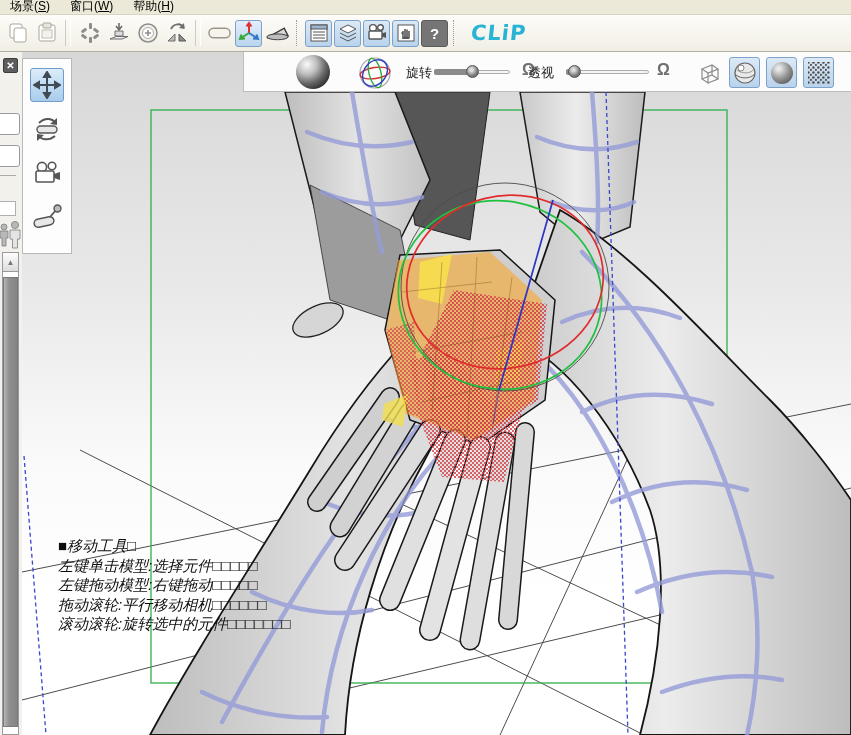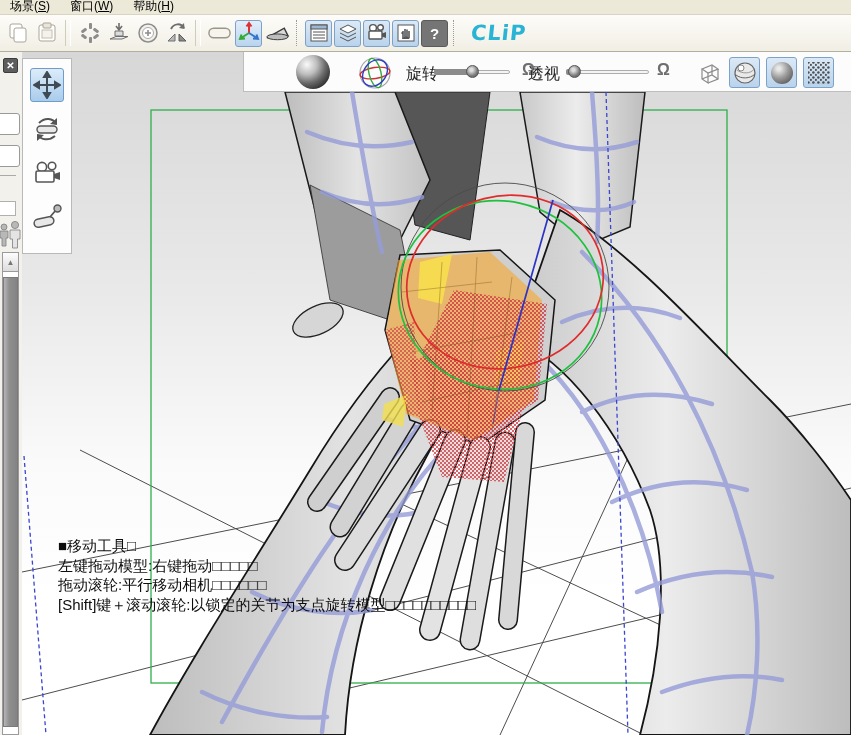--- a/index.html
+++ b/index.html
@@ -27,21 +27,21 @@
   .tsep { width:6px; height:26px; margin:0 4px; border-left:1px solid #cfccbe; border-right:1px solid #fff; }
   .tsep.dotted { border-left:1px dotted #9a9a9a; border-right:none; width:4px; }
   #clip-logo { font-size:21px; font-weight:800; color:#29b3d4; letter-spacing:1px;
     transform:skewX(-6deg); margin-left:10px; font-family:"DejaVu Sans", sans-serif; }
 
   
   #main { position:absolute; left:0; top:52px; width:851px; height:683px; }
 
   
   #viewport { position:absolute; left:22px; top:0; width:829px; height:683px;
-    background:linear-gradient(#d7d7d7 0%, #e9e9e9 35%, #fafafa 60%, #ffffff 80%); overflow:hidden; }
+    background:linear-gradient(#d7d7d7 0%, #e9e9e9 35%, #fafafa 60%, #ffffff 80%); overflow:hidden;font-style:italic; }
   #scene { position:absolute; left:0; top:0; }
 
   
   #help-overlay { position:absolute; left:36px; top:484px; color:#0d0d0d;
     font-size:15px; line-height:19.5px; white-space:nowrap; font-weight:500; }
 
   
   #left-strip { position:absolute; left:0; top:0; width:22px; height:683px; background:#f2f1ec; }
   #strip-close { position:absolute; left:3px; top:6px; width:15px; height:15px; background:#5d5d5d;
     border:1px solid #3d3d3d; border-radius:2px; color:#fff; font-size:10px; line-height:13px;
@@ -66,21 +66,21 @@
     background:#fdfdfd; border:1px solid #b9b9b9; }
   .ptool { position:absolute; left:7px; width:34px; height:34px; border:1px solid transparent;
     border-radius:3px; display:flex; align-items:center; justify-content:center; }
   .ptool.sel { background:linear-gradient(#dcecfa,#a9cceb); border:1px solid #6f9cc8; }
 
   
   #viewbar { position:absolute; left:243px; top:0; width:608px; height:40px;
     background:#fcfcfc; border-left:1px solid #bdbdbd; border-bottom:1px solid #bdbdbd; }
   #trackball { position:absolute; left:52px; top:3px; width:34px; height:34px; border-radius:50%;
     background:radial-gradient(circle at 32% 28%, #fafafa 0%, #bdbdbd 30%, #6a6a6a 55%, #191919 88%); }
-  .vb-label { position:absolute; top:12px; font-size:16px; color:#222; }
+  .vb-label { position:absolute; top:12px; font-size:13px; color:#222; }
   .vb-slider { position:absolute; top:16px; height:8px; }
   .vb-track { position:absolute; left:0; top:2px; width:100%; height:4px; background:#f4f4f4;
     border:1px solid #adadad; border-radius:2px; }
   .vb-fill { position:absolute; left:0; top:1px; height:6px; background:#8b8b8b; border-radius:2px; }
   .vb-thumb { position:absolute; top:-3px; width:13px; height:13px; border-radius:50%;
     background:radial-gradient(circle at 40% 35%, #dedede 15%, #7c7c7c 60%, #555); border:1px solid #555; }
   .vb-reset { position:absolute; top:9px; font-size:16px; font-weight:bold; color:#6e6e6e; }
   .vb-btn { position:absolute; top:5px; width:31px; height:31px; border-radius:3px;
     display:flex; align-items:center; justify-content:center;
     background:linear-gradient(#dce9f6,#b9d3ec); border:1px solid #7da2c9; }
@@ -322,23 +322,24 @@
           <ellipse cx="483" cy="230" rx="99" ry="86" transform="rotate(-14 483 230)" stroke="#e02c2c" stroke-width="1.7"></ellipse>
           <path d="M531,148 L477,338" stroke="#2b34c4" stroke-width="1.7"></path>
           <path d="M477,338 L471,372" stroke="#2b34c4" stroke-width="1" opacity="0.6"></path>
         </g>
 
         <path d="M584,40 L606,683" stroke="#3a46d0" stroke-width="1.3" stroke-dasharray="4,3" fill="none"></path>
       </svg>
 
       <div id="help-overlay">
         <div>■移动工具□</div>
+        <div>左键单击模型:选择元件□□□□□</div>
         <div>左键拖动模型:右键拖动□□□□□</div>
         <div>拖动滚轮:平行移动相机□□□□□□</div>
-        <div>[Shift]键＋滚动滚轮:以锁定的关节为支点旋转模型□□□□□□□□□□</div>
+        <div>滚动滚轮:旋转选中的元件□□□□□□□</div>
       </div>
     </div>
 
     <div id="left-strip">
       <div id="strip-close">✕</div>
       <div class="strip-input" style="top:61px"></div>
       <div class="strip-input" style="top:93px"></div>
       <div id="strip-divider"></div>
       <div id="strip-mini-input"></div>
       <div id="strip-figs">

